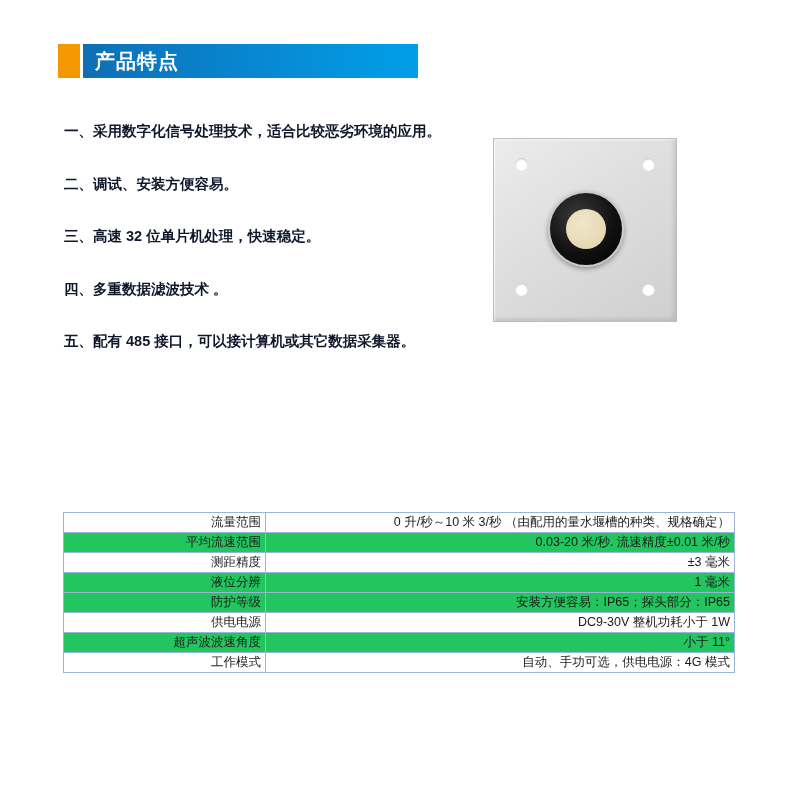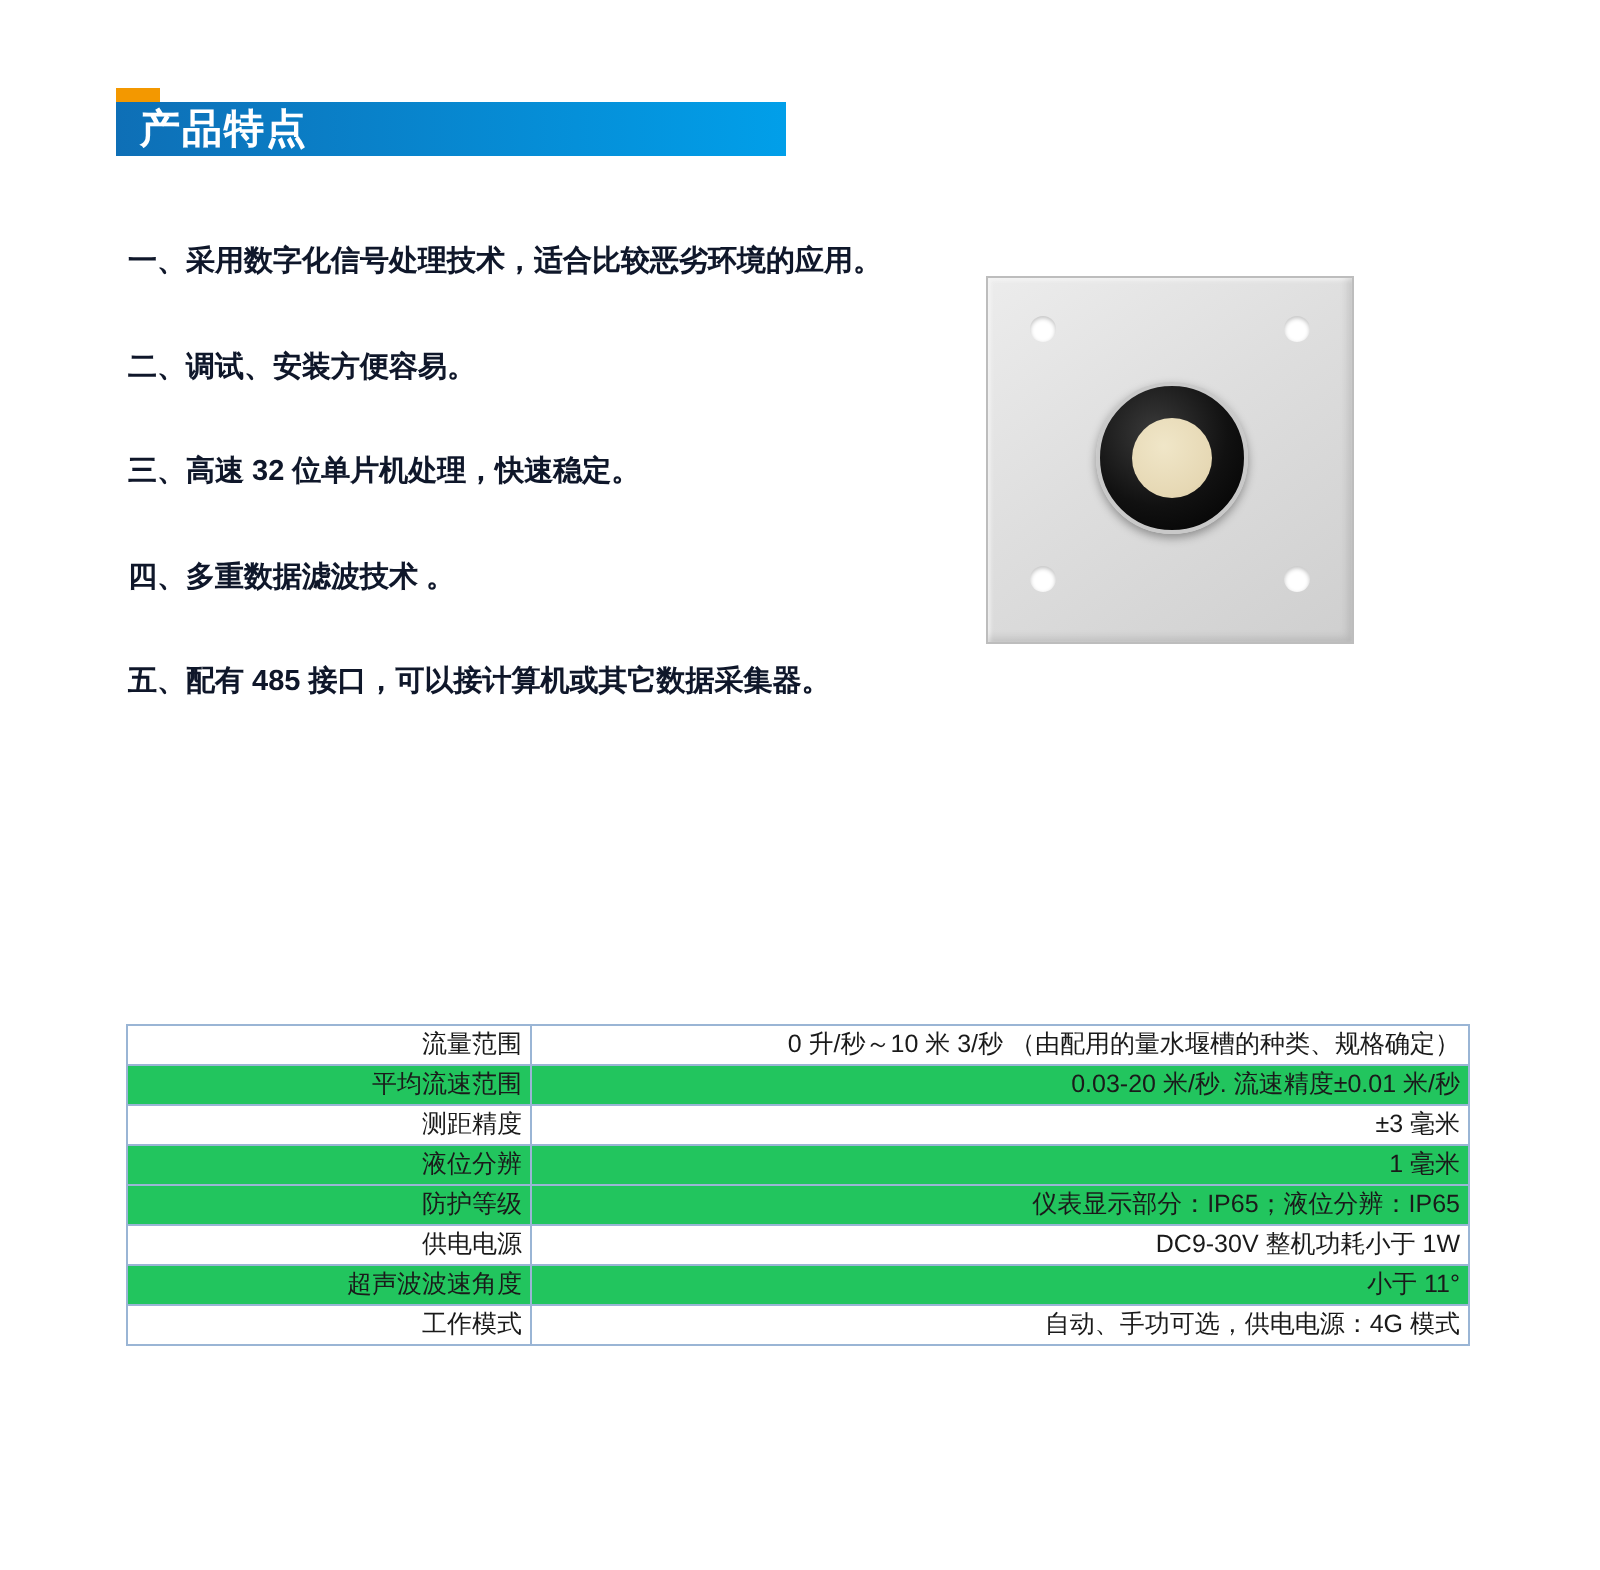--- a/index.html
+++ b/index.html
@@ -20,21 +20,21 @@
   }
   .header-bar {
     width: 335px; height: 34px;
     background: linear-gradient(to right, #0e6fb6, #019fe9);
     display: flex; align-items: center;
   }
   .header-title {
     color: #ffffff; font-size: 20px; font-weight: bold;
     padding-left: 12px; letter-spacing: 1px;
   }
-  #header-features { top: 44px; flex-direction: column; }
+  #header-features { top: 44px; }
   #header-params   { top: 439px; }
 
   
   .feature-list {
     position: absolute; left: 64px; top: 121px; width: 400px;
     list-style: none;
   }
   .feature-item {
     color: #0f172a; font-weight: bold; font-size: 14.5px;
     line-height: 20px; margin-bottom: 32.5px; white-space: nowrap;
@@ -131,21 +131,21 @@
         <tr>
           <td class="spec-label">测距精度</td>
           <td class="spec-value">±3 毫米</td>
         </tr>
         <tr class="banded">
           <td class="spec-label">液位分辨</td>
           <td class="spec-value">1 毫米</td>
         </tr>
         <tr class="banded">
           <td class="spec-label">防护等级</td>
-          <td class="spec-value">仪表显示部分：IP65；液位分辨：IP65</td>
+          <td class="spec-value">安装方便容易：IP65；探头部分：IP65</td>
         </tr>
         <tr>
           <td class="spec-label">供电电源</td>
           <td class="spec-value">DC9-30V 整机功耗小于 1W</td>
         </tr>
         <tr class="banded">
           <td class="spec-label">超声波波速角度</td>
           <td class="spec-value">小于 11°</td>
         </tr>
         <tr>

